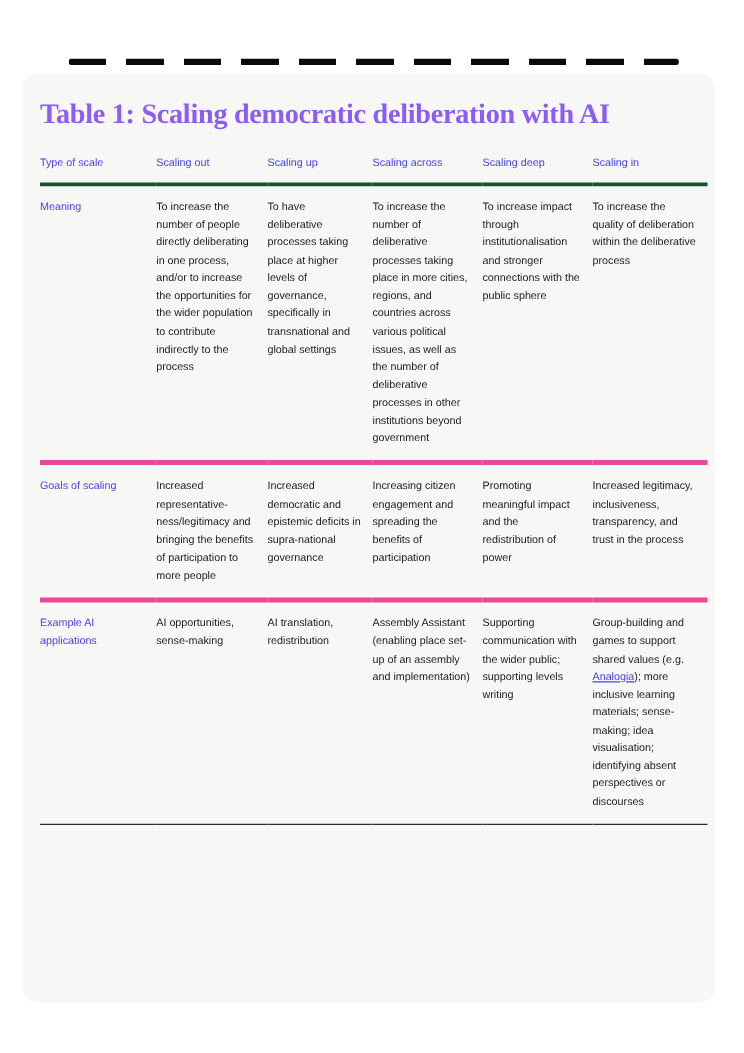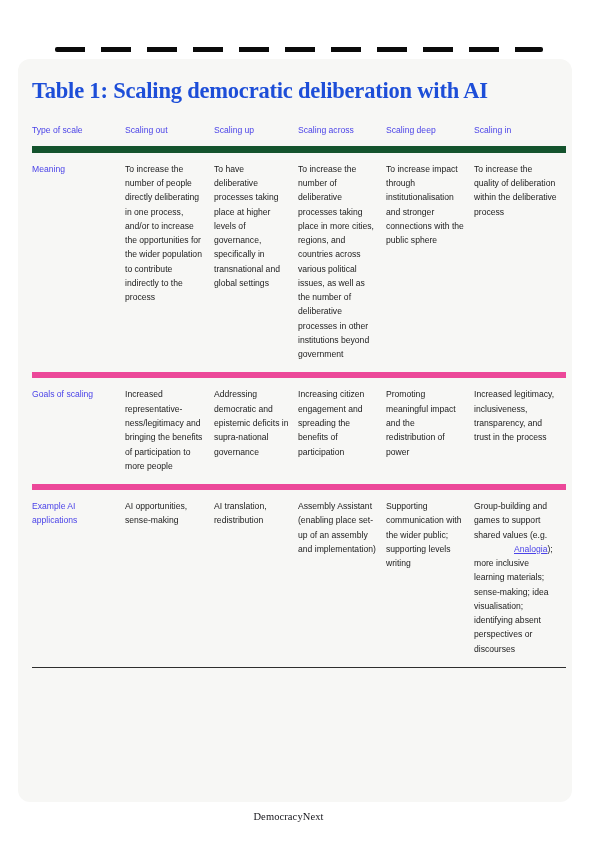--- a/index.html
+++ b/index.html
@@ -53,21 +53,21 @@
     position: absolute;
     left: 14px;
     top: 12px;
     right: 10px;
   }
 
   .table-title {
     font-family: "Liberation Serif", serif;
     font-size: 22.5px;
     font-weight: 700;
-    color: #1d4ed8;
+    color: #8b5cf6;
     letter-spacing: -0.2px;
     line-height: 1.25;
     margin: 0 0 0 0;
     padding-top: 6px;
     white-space: nowrap;
   }
 
   
   table.scaling-table {
     margin-top: 20px;
@@ -87,25 +87,25 @@
     text-align: left;
     vertical-align: top;
     font-size: 8.6px;
     font-weight: 400;
     color: #4b43e8;
     padding: 0 8px 9px 0;
     line-height: 1.35;
   }
 
   table.scaling-table thead tr {
-    border-bottom: 7px solid #14532d;
+    border-bottom: 3px solid #14532d;
   }
 
   table.scaling-table tbody tr {
-    border-bottom: 6px solid #ec4899;
+    border-bottom: 4px solid #ec4899;
   }
 
   table.scaling-table tbody tr:last-child {
     border-bottom: 1.6px solid #2e2e2e;
   }
 
   table.scaling-table td {
     vertical-align: top;
     font-size: 8.6px;
     line-height: 1.66;
@@ -115,21 +115,20 @@
     overflow-wrap: break-word;
   }
 
   table.scaling-table td.rowhead {
     color: #4b43e8;
   }
 
   a.inline-link {
     color: #4b43e8;
     text-decoration: underline;
-    margin-left: 40px;
   }
 
   
   .footer-brand {
     position: absolute;
     left: 0;
     right: 0;
     top: 806px;
     text-align: center;
     padding-right: 18px;
@@ -179,21 +178,21 @@
             <td>To increase the number of people directly deliberating in one process, and/or to increase the opportunities for the wider population to contribute indirectly to the process</td>
             <td>To have deliberative processes taking place at higher levels of governance, specifically in transnational and global settings</td>
             <td>To increase the number of deliberative processes taking place in more cities, regions, and countries across various political issues, as well as the number of deliberative processes in other institutions beyond government</td>
             <td>To increase impact through institutionalisation and stronger connections with the public sphere</td>
             <td>To increase the quality of deliberation within the deliberative process</td>
           </tr>
 
           <tr>
             <td class="rowhead">Goals of scaling</td>
             <td>Increased representative-ness/legitimacy and bringing the benefits of participation to more people</td>
-            <td>Addressing democratic and epistemic deficits in supra-national governance</td>
+            <td>Increased democratic and epistemic deficits in supra-national governance</td>
             <td>Increasing citizen engagement and spreading the benefits of participation</td>
             <td>Promoting meaningful impact and the redistribution of power</td>
             <td>Increased legitimacy, inclusiveness, transparency, and trust in the process</td>
           </tr>
 
           <tr>
             <td class="rowhead">Example AI applications</td>
             <td>AI opportunities, sense-making</td>
             <td>AI translation, redistribution</td>
             <td>Assembly Assistant (enabling place set-up of an assembly and implementation)</td>
@@ -202,17 +201,14 @@
               <span>Group-building and games to support shared values (e.g. </span><a class="inline-link" href="#">Analogia</a><span>); more inclusive learning materials; sense-making; idea visualisation; identifying absent perspectives or discourses</span>
             </td>
           </tr>
 
         </tbody>
       </table>
 
     </div>
   </div>
 
-  <div class="footer-brand">
-    <span class="brand-text">DemocracyNext</span>
-  </div>
 
 </div>
 
 </body></html>

